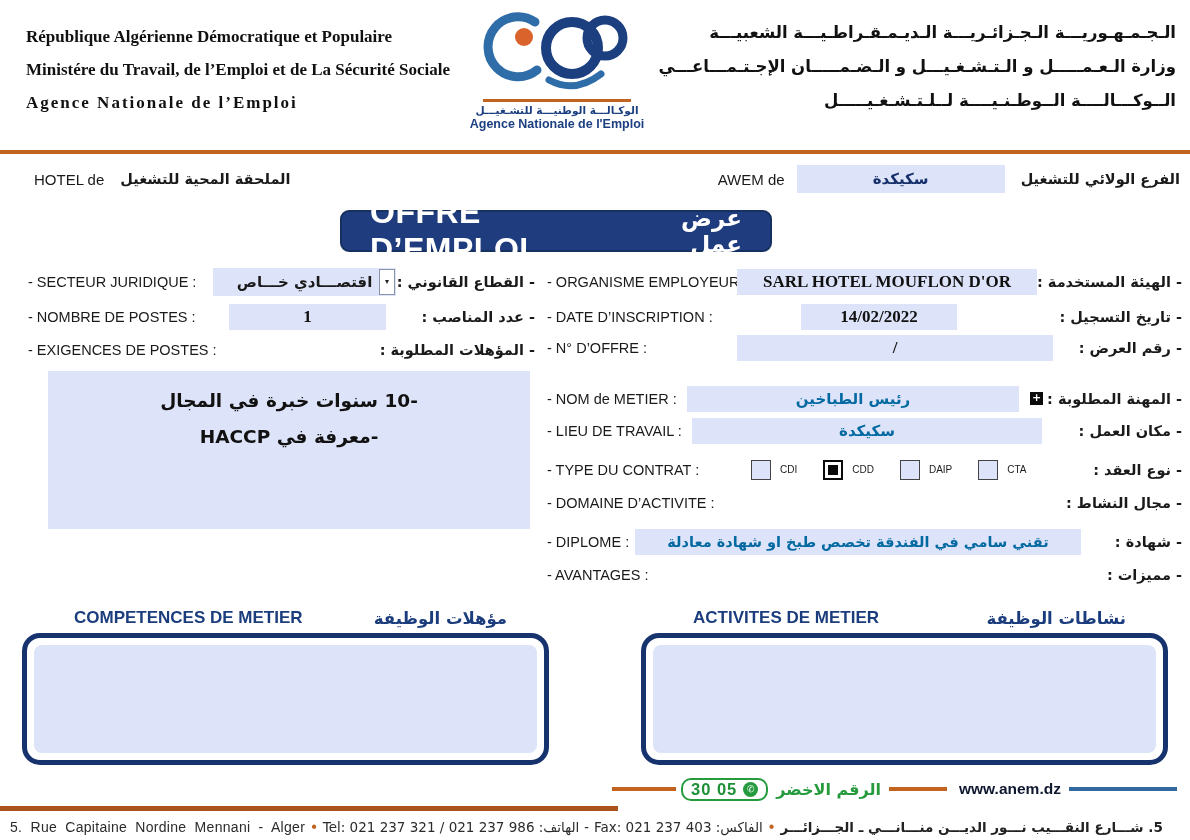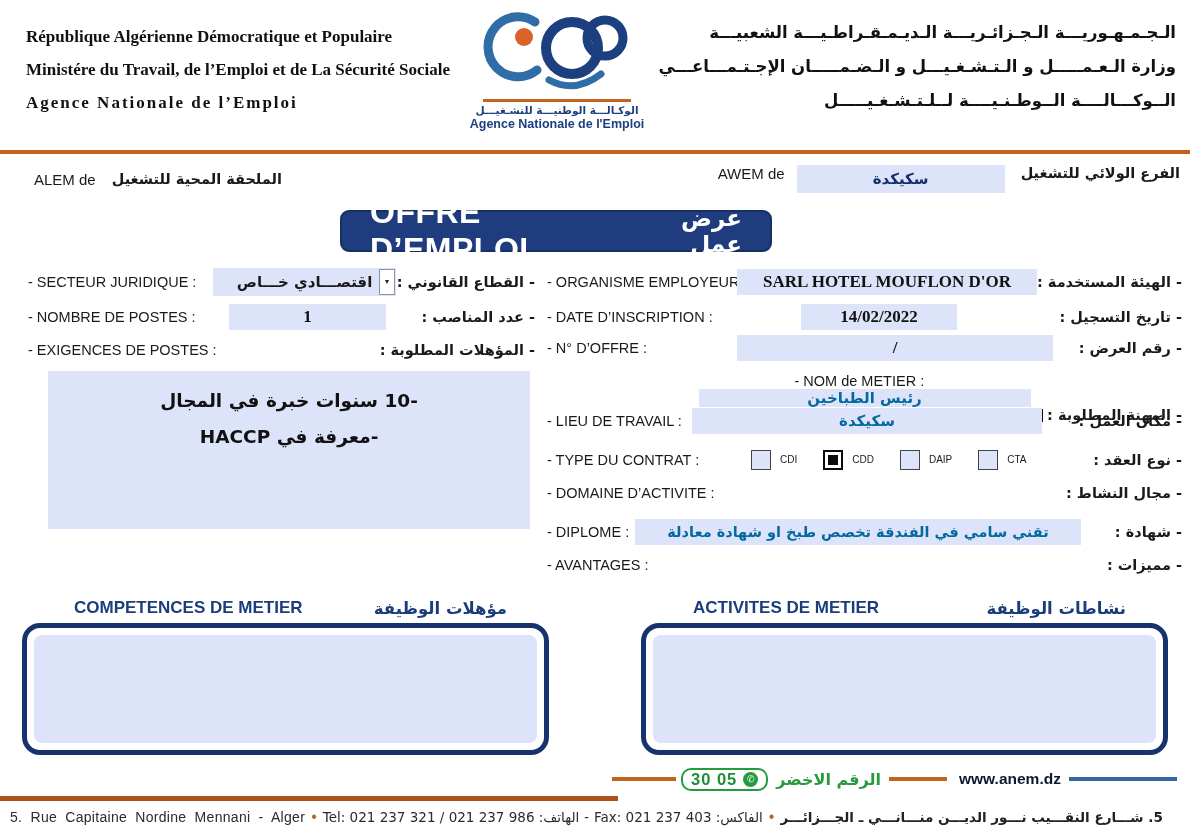--- a/index.html
+++ b/index.html
@@ -17,21 +17,21 @@
   .logo-fr { font-size:12.5px; font-weight:bold; color:#1c3f80; margin-top:1px; }
   .h-right { flex:1; padding:10px 14px 0 0; direction:rtl; text-align:right; font-family:"DejaVu Sans", sans-serif; font-weight:bold; font-size:16.5px; line-height:34px; color:#111; }
 
   .rule-top { height:4px; background:#c2631f; margin-top:2px; }
 
   
   .branch-row { display:flex; align-items:center; margin-top:10px; height:30px; padding:0 10px 0 34px; font-size:15px; }
   .field { background:#dde3f8; display:flex; align-items:center; justify-content:center; }
   .alem-box { width:218px; height:28px; margin-left:12px; font-family:"Liberation Serif", serif; font-weight:bold; font-size:18px; letter-spacing:1px; color:#111; }
   .ar-md { font-family:"DejaVu Sans", sans-serif; font-weight:600; font-size:14.5px; margin-left:16px; direction:rtl; }
-  .awem-grp { margin-left:auto; display:flex; }
+  .awem-grp { margin-left:auto; display:flex; align-items:center; }
   .awem-box { width:208px; height:28px; margin-left:12px; font-family:"DejaVu Sans", sans-serif; font-weight:bold; font-size:15px; color:#15306b; direction:rtl; }
 
   
   .banner { width:432px; height:42px; margin:16px 0 0 340px; background:#1e3c7e; border:2px solid #16305f; border-radius:9px; display:flex; align-items:center; justify-content:space-between; padding:0 28px; color:#fff; }
   .banner .fr { font-weight:bold; font-size:32px; letter-spacing:0.5px; }
   .banner .ar { font-family:"DejaVu Sans", sans-serif; font-weight:bold; font-size:23px; direction:rtl; }
 
   
   .form { display:flex; margin-top:14px; }
   .col-l { width:548px; padding-left:28px; }
@@ -44,21 +44,21 @@
   .ar-val { font-family:"DejaVu Sans", sans-serif; font-weight:bold; font-size:15px; color:#0369a1; direction:rtl; }
 
   .f-secteur { width:183px; height:28px; position:relative; direction:rtl; font-family:"DejaVu Sans", sans-serif; font-weight:bold; font-size:15px; }
   .dd-btn { position:absolute; left:auto; right:1px; top:1px; bottom:1px; width:16px; background:#fff; border:1px solid #8a93a8; display:flex; align-items:center; justify-content:center; font-size:8px; color:#222; cursor:default; }
   .f-postes { width:157px; height:26px; margin-left:16px; }
   .exig-box { width:482px; height:158px; margin:6px 0 0 20px; background:#dde3f8; direction:rtl; text-align:center; font-family:"DejaVu Sans", sans-serif; font-weight:bold; font-size:18.5px; color:#111; padding-top:12px; line-height:36px; }
 
   .r-organisme .fv { width:300px; } 
   .r-date { margin-top:4px; } .r-date .fv { width:156px; margin-left:64px; }
   .r-offre .fv { width:316px; }
-  .r-metier { margin-top:10px;flex-direction:column; } .r-metier .fv { width:332px; }
+  .r-metier { margin-top:20px; } .r-metier .fv { width:332px; }
   .r-lieu { height:33px; } .r-lieu .fv { width:350px; }
   .r-contrat { margin-top:4px; height:37px; }
   .r-domaine { height:29px; }
   .r-diplome { margin-top:6px; height:37px; } .r-diplome .fv { width:446px; font-size:14.5px; }
   .r-avantages { height:30px; }
   .fv { height:26px; }
 
   .cb-group { display:flex; align-items:center; margin-left:14px; }
   .cb-item { display:flex; align-items:center; margin-right:26px; }
   .cb { width:20px; height:20px; background:#dde3f8; border:1.6px solid #444; display:flex; align-items:center; justify-content:center; }
@@ -121,21 +121,21 @@
     <div class="h-right">
       <div>الـجـمـهـوريـــة الـجـزائـريـــة الـديـمـقـراطـيـــة الشعبيـــة</div>
       <div>وزارة الـعـمـــــل و الـتـشـغـيـــل و الـضـمـــــان الإجـتـمـــاعـــي</div>
       <div>الــوكـــالــــة الــوطـنـيــــة لــلـتـشـغـيـــــل</div>
     </div>
   </div>
 
   <div class="rule-top"></div>
 
   <div class="branch-row">
-    <span>ALEM de</span>
+    <span>HOTEL de</span>
     <span class="ar-md">الملحقة المحية للتشغيل</span>
     <span class="awem-grp">
       <span>AWEM de</span>
       <span class="field awem-box">سكيكدة</span>
       <span class="ar-md">الفرع الولائي للتشغيل</span>
     </span>
   </div>
 
   <div class="banner">
     <span class="fr">OFFRE D’EMPLOI</span>

